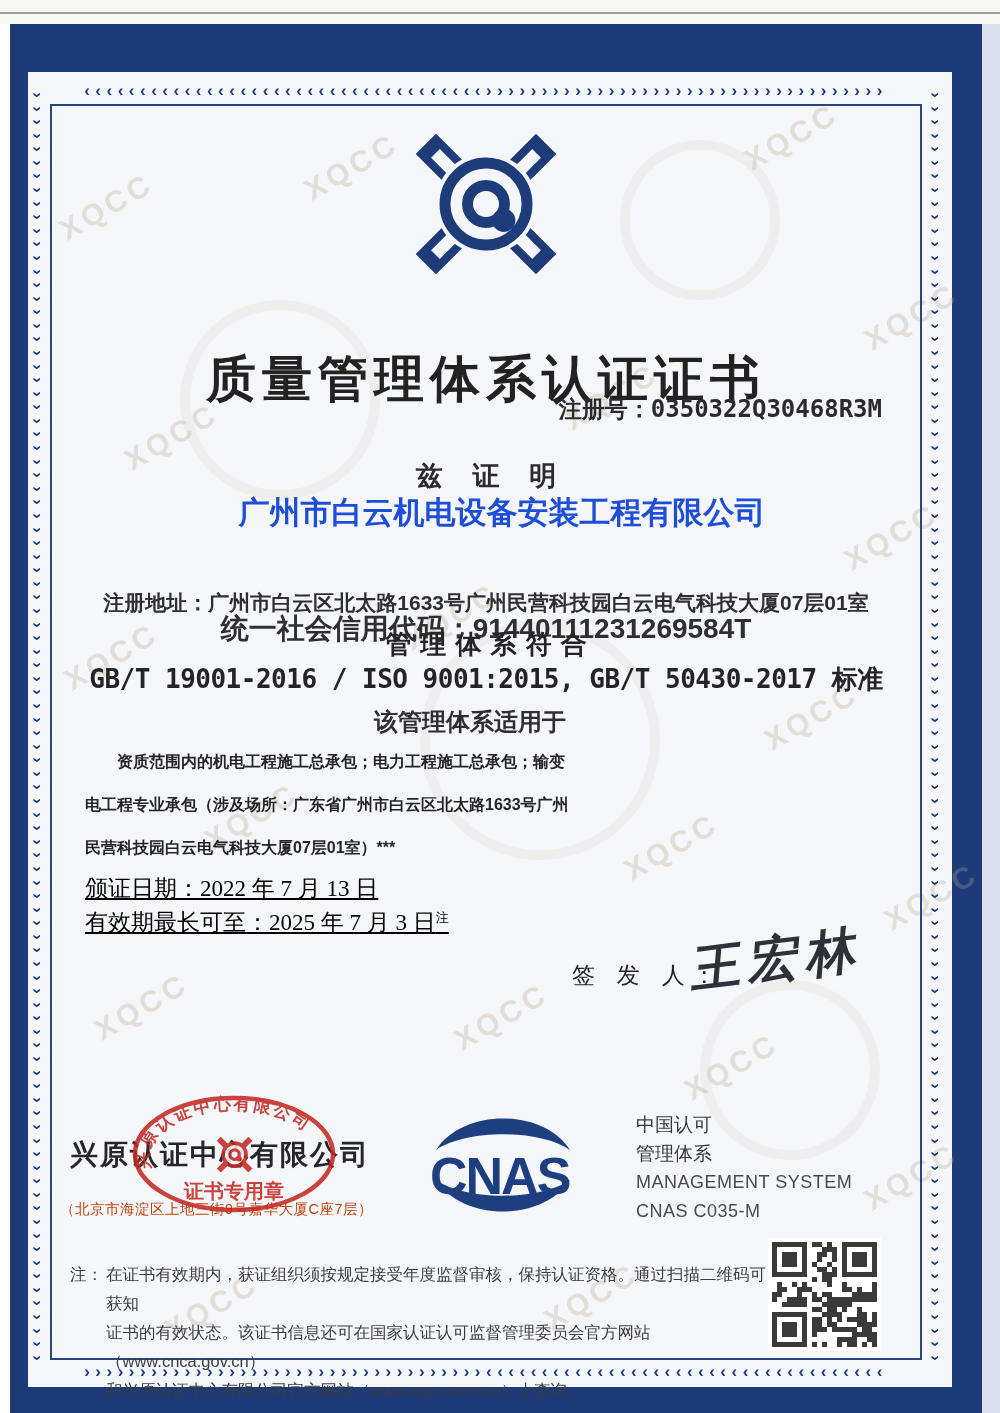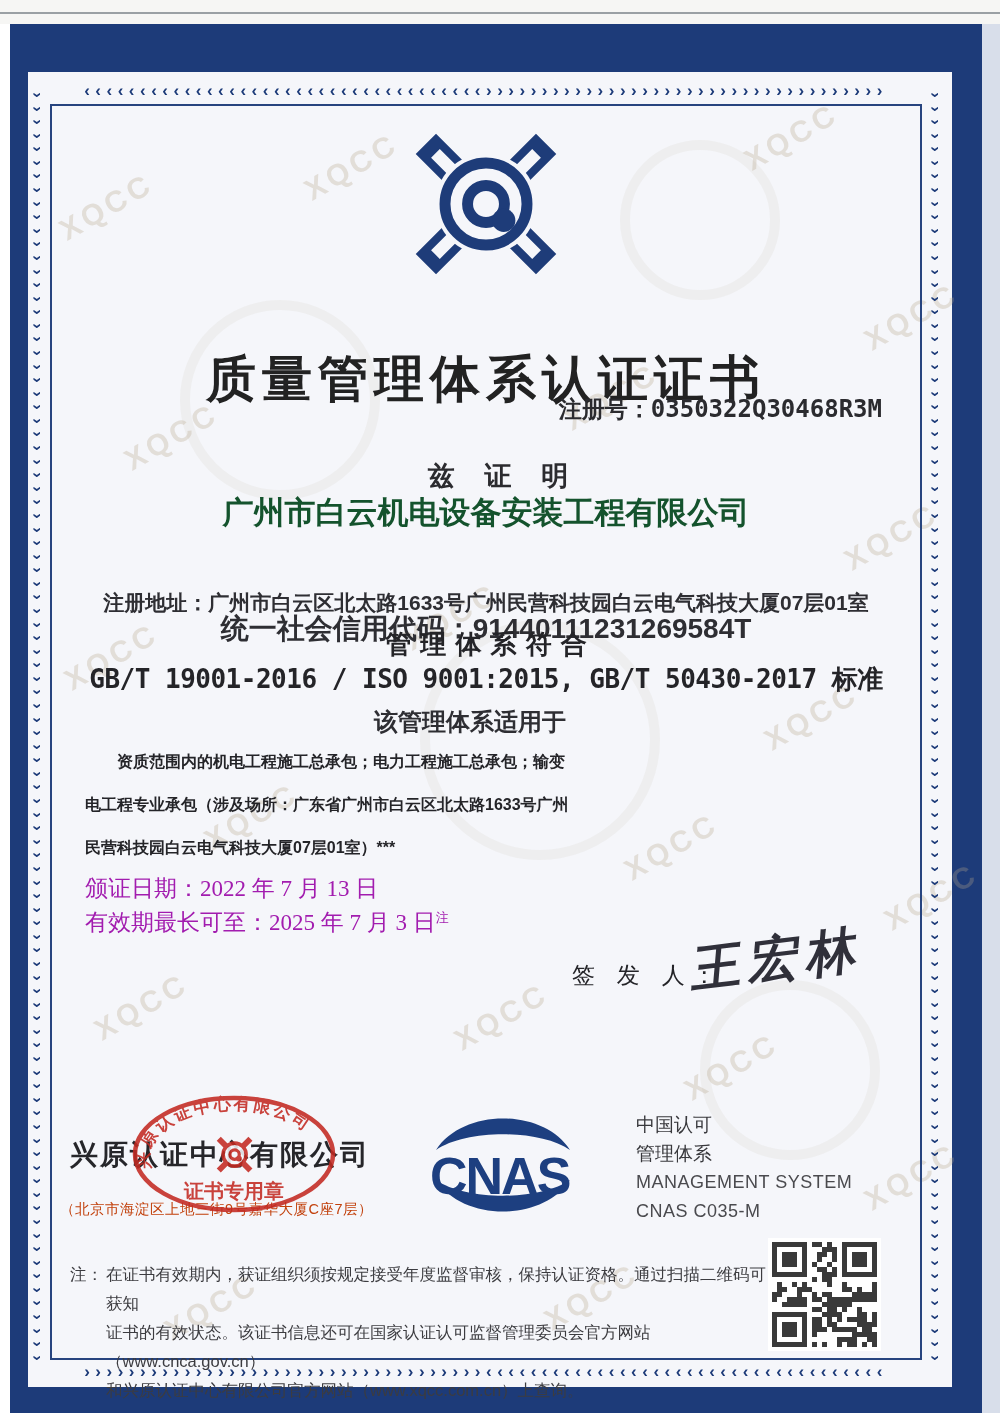--- a/index.html
+++ b/index.html
@@ -32,32 +32,32 @@
       color:rgba(183,164,138,.30);}
   .ring{position:absolute;border:10px solid rgba(205,200,188,.16);border-radius:50%;}
 
   
   [data-name="certification-body-logo-icon"]{left:404px;top:122px;width:164px;height:164px;}
   [data-name="certificate-title"]{left:52px;top:314px;width:868px;text-align:center;font-size:50px;font-weight:900;
       letter-spacing:6px;color:#222;margin-top:32px;}
   [data-name="registration-row"]{top:394px;right:118px;font-size:23px;font-weight:700;color:#2b2b2f;white-space:nowrap;}
   [data-name="registration-number"]{font-family:"DejaVu Sans Mono",monospace;font-size:24px;}
   [data-name="certify-heading"]{left:52px;top:458px;width:868px;text-align:center;font-size:27px;font-weight:600;
-      letter-spacing:1.1em;text-indent:1.1em;color:#2b2b2f;padding-left:12px;}
-  [data-name="company-name"]{left:52px;top:492px;width:868px;text-align:center;font-size:31px;font-weight:800;color:#14532d;}
+      letter-spacing:1.1em;text-indent:1.1em;color:#2b2b2f;}
+  [data-name="company-name"]{left:52px;top:492px;width:868px;text-align:center;font-size:31px;font-weight:800;color:#1d4ed8;padding-left:16px;}
   [data-name="registered-address"]{left:52px;top:545px;width:868px;text-align:center;font-size:21px;font-weight:600;margin-top:44px;}
   [data-name="credit-code"]{left:52px;top:610px;width:868px;text-align:center;font-size:28px;font-weight:600;}
   [data-name="system-conform-heading"]{left:52px;top:627px;width:868px;text-align:center;font-size:26px;font-weight:700;
       letter-spacing:.35em;text-indent:.35em;color:#242428;}
   [data-name="standards-line"]{left:52px;top:662px;width:868px;text-align:center;font-size:26px;font-weight:700;
       font-family:"DejaVu Sans Mono","Liberation Sans",monospace;color:#242428;letter-spacing:-0.5px;}
   [data-name="scope-heading"]{left:52px;top:706px;width:836px;text-align:center;font-size:24px;font-weight:600;}
   [data-name="scope-paragraph"]{left:85px;top:740px;width:832px;font-size:16px;font-weight:600;line-height:43px;color:#242428;}
   [data-name="scope-line-1"]{text-indent:2em;}
-  .dateline{font-family:"Liberation Serif","DejaVu Serif",serif;font-size:23px;color:#a21caf;}
+  .dateline{font-family:"Liberation Serif","DejaVu Serif",serif;font-size:23px;color:#000000;text-decoration:underline;}
   [data-name="issue-date"]{left:85px;top:873px;}
   [data-name="valid-until"]{left:85px;top:907px;}
   [data-name="valid-until-superscript"]{font-size:13px;vertical-align:8px;}
   [data-name="signer-row"]{left:572px;top:960px;font-size:23px;letter-spacing:.35em;white-space:nowrap;
       font-family:"Liberation Serif","DejaVu Serif",serif;color:#242428;}
   [data-name="signer-signature"]{left:692px;top:926px;font-size:50px;font-weight:600;letter-spacing:8px;color:#30303a;
       transform:rotate(-7deg) skewX(-12deg);}
 
   [data-name="issuer-name"]{left:70px;top:1136px;font-size:28px;font-weight:600;letter-spacing:2px;color:#26262a;}
   [data-name="issuer-address"]{left:60px;top:1200px;font-size:14.5px;color:#c2410c;letter-spacing:.5px;}

